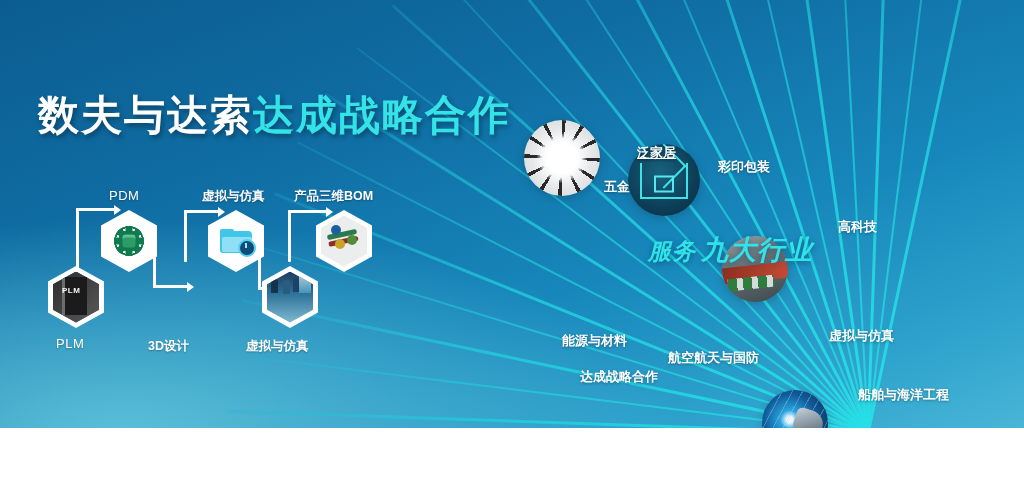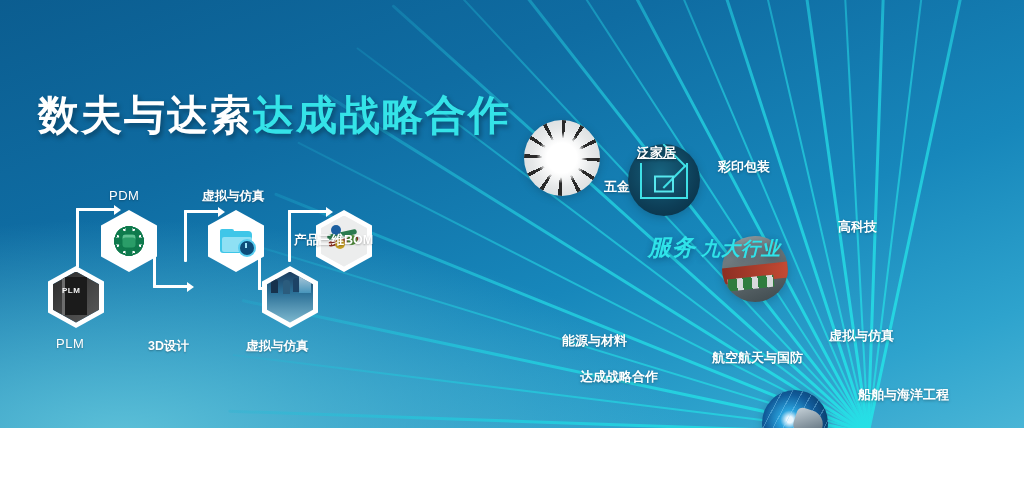--- a/index.html
+++ b/index.html
@@ -158,21 +158,21 @@
   .img-hitech::after{content:"";position:absolute;right:8%;top:30%;width:44%;height:40%;
     background:linear-gradient(145deg,#c8d3da,#4a5d6b);border-radius:6px 14px 6px 10px;transform:rotate(18deg);}
 
   
   .slogan{
     position:absolute;left:648px;top:232px;
     white-space:nowrap;color:#2fe3e9;font-weight:bold;font-style:italic;
     text-shadow:0 2px 6px rgba(0,40,70,.45);
   }
   .slogan .s1{font-size:23px;letter-spacing:1px;}
-  .slogan .s2{font-size:19px;letter-spacing:1px;margin-left:5px;}
+  .slogan .s2{font-size:27px;letter-spacing:1px;margin-left:5px;}
 </style>
 </head>
 <body>
 
 <div id="banner">
 
   <div class="rays">
     <div class="ray" style="transform:rotate(182deg)"></div>
     <div class="ray thin" style="transform:rotate(187deg)"></div>
     <div class="ray" style="transform:rotate(192deg)"></div>
@@ -297,21 +297,21 @@
           <div class="photo sim"></div>
         </div>
     </div>
     <div class="hex-label" style="left:216px;top:160px;">虚拟与仿真</div>
 
     <div class="hex light" style="left:286px;top:32px;">
       <div class="inner">
           <div class="photo bom"></div>
         </div>
     </div>
-    <div class="hex-label" style="left:264px;top:10px;margin-top:44px;">产品三维BOM</div>
+    <div class="hex-label" style="left:264px;top:10px;">产品三维BOM</div>
   </div>
 
   <div class="circle img-hardware" style="left:524px;top:120px;width:76px;height:76px;"></div>
   <div class="ind-label" style="left:604px;top:178px;">五金制品</div>
 
   <div class="circle img-home" style="left:628px;top:68px;width:72px;height:72px;">
     <div class="house"></div>
     <div class="roof"></div>
     <div class="win"></div>
   </div>
@@ -322,21 +322,21 @@
 
   <div class="circle img-hitech" style="left:762px;top:176px;width:66px;height:66px;"></div>
   <div class="ind-label" style="left:838px;top:218px;">高科技</div>
 
   <div class="ind-label" style="left:562px;top:284px;margin-top:48px;">能源与材料</div>
 
   <div class="ind-label" style="left:829px;top:327px;">虚拟与仿真</div>
 
   <div class="ind-label" style="left:580px;top:368px;">达成战略合作</div>
 
-  <div class="ind-label" style="left:712px;top:349px;">航空航天与国防</div>
+  <div class="ind-label" style="left:668px;top:349px;">航空航天与国防</div>
 
   <div class="ind-label" style="left:858px;top:386px;">船舶与海洋工程</div>
 
   <div class="slogan">
     <span class="s1">服务</span><span class="s2">九大行业</span>
   </div>
 
 </div>
 
 </body></html>

